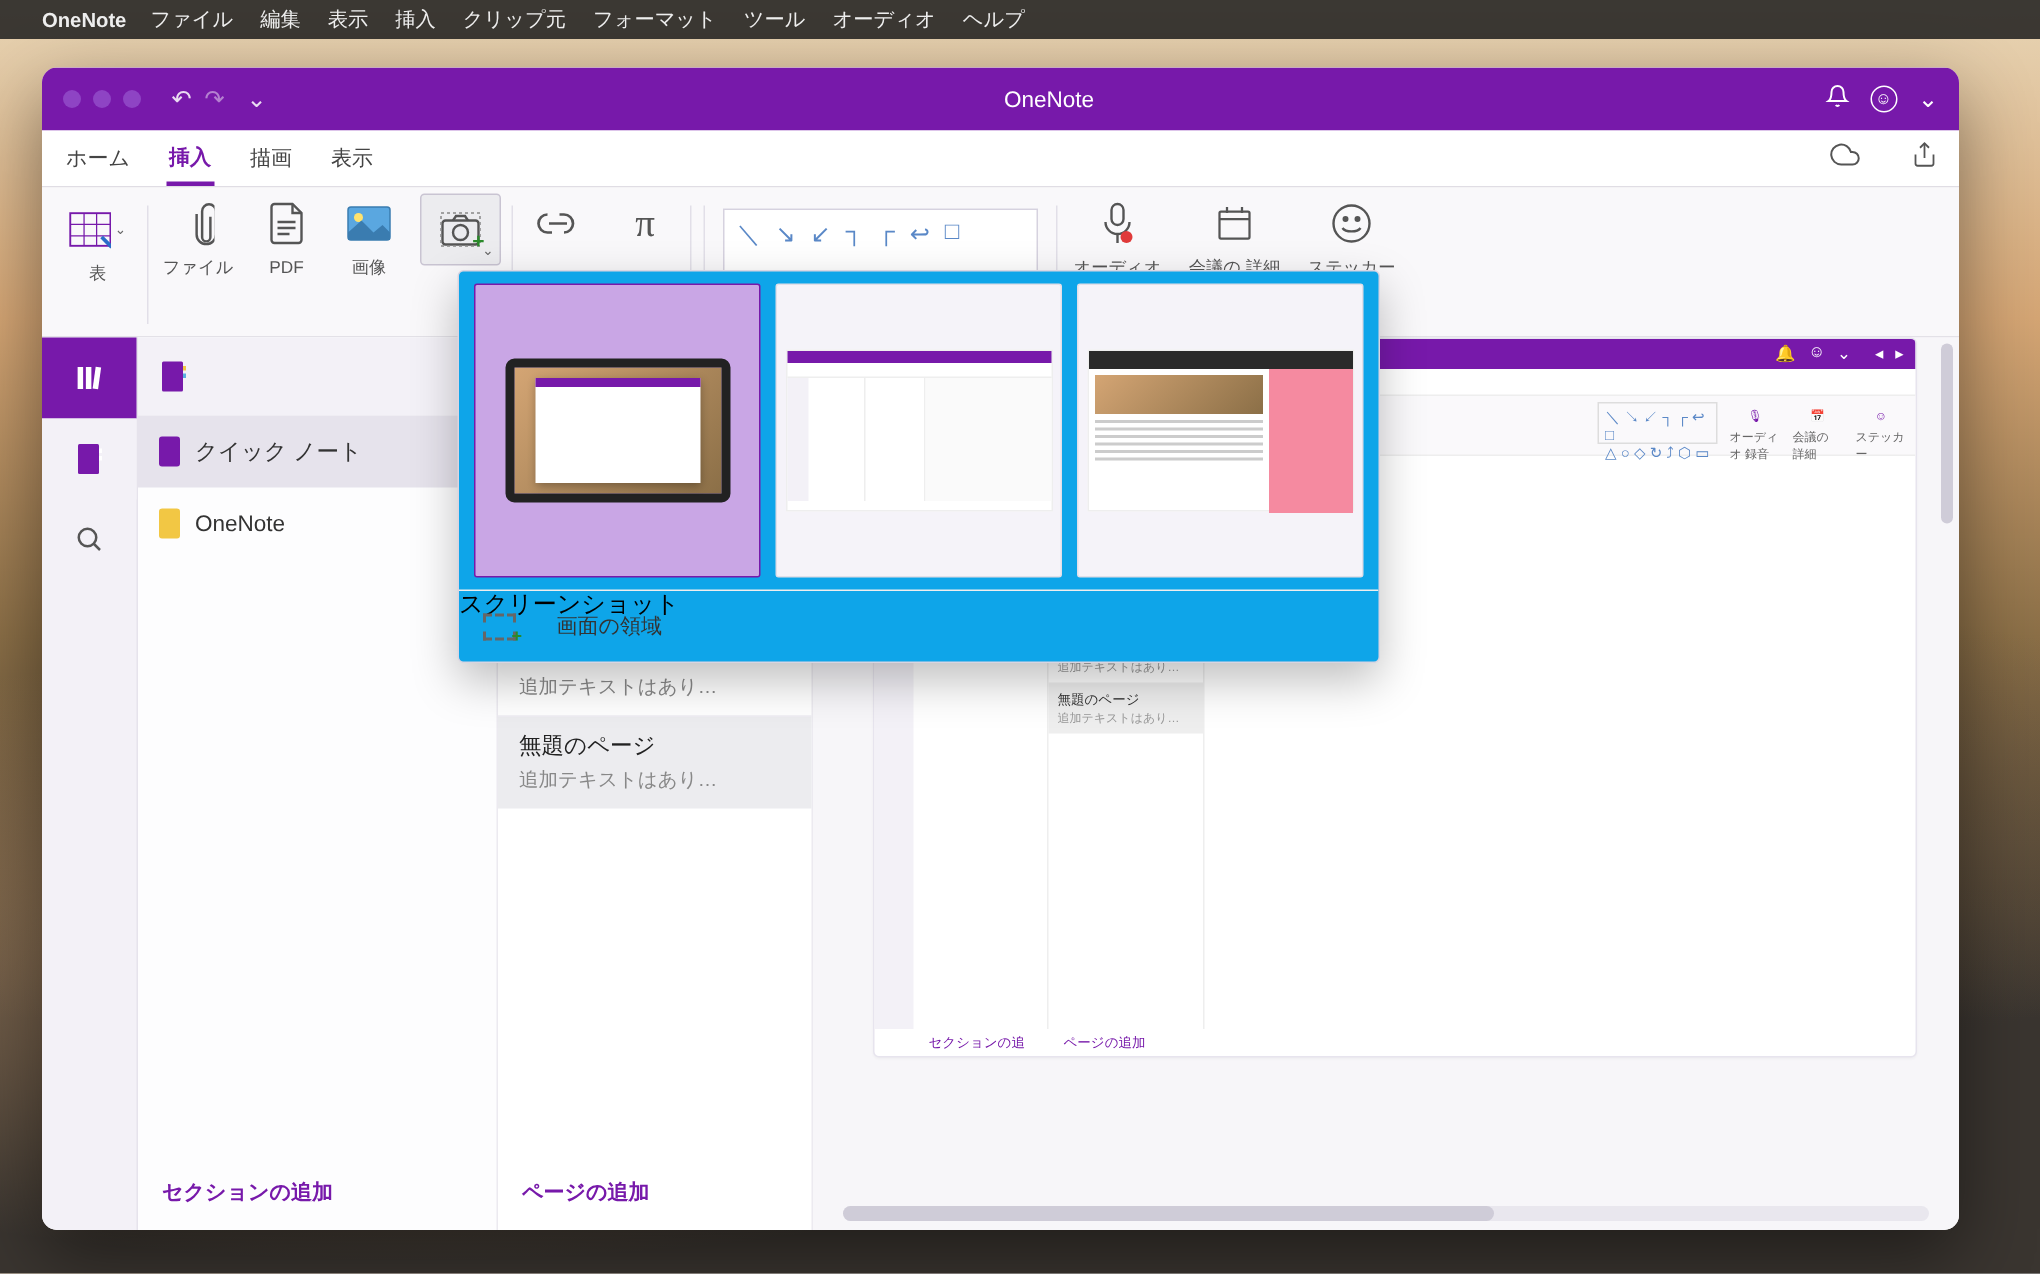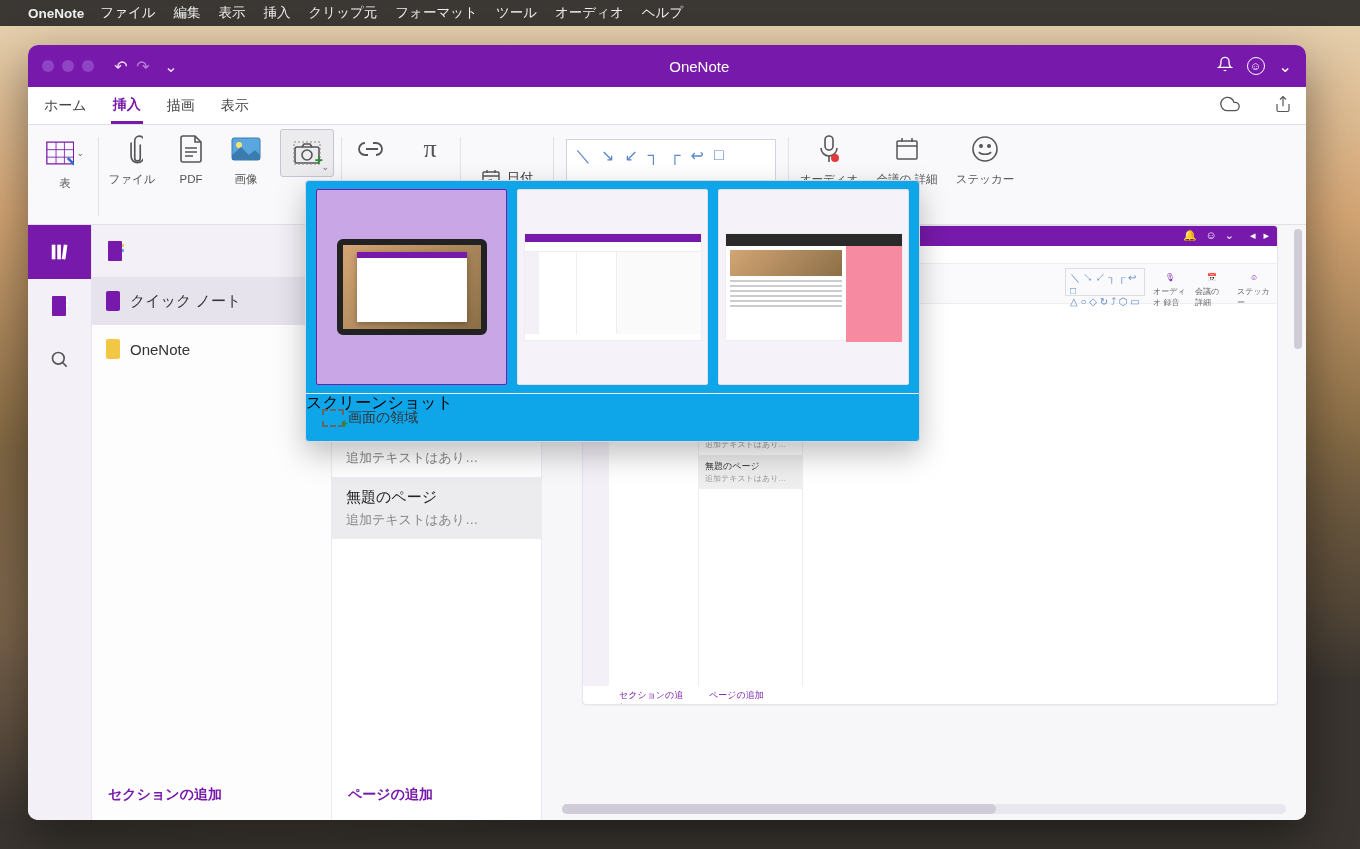--- a/index.html
+++ b/index.html
@@ -173,21 +173,21 @@
   .thumb .mini-onenote .tb .c4{flex:1;background:#fafafa;}
   .thumb .mini-safari{width:178px; height:108px; background:#fff; border:1px solid #eee; font-size:4px;}
   .thumb .mini-safari .sb{height:12px;background:#2a2a2a;}
   .thumb .mini-safari .bd{display:flex; height:96px;}
   .thumb .mini-safari .bd .l{flex:1; padding:4px;}
   .thumb .mini-safari .bd .r{width:56px; background:#f7a;}
   .thumb .mini-safari .line{height:2px; background:#ccc; margin:3px 0;}
   .thumb .mini-safari .hero{height:26px; background:linear-gradient(135deg,#d4a574,#8b6f47); margin-bottom:4px;}
 
   .dd-footer{ position:absolute; bottom:0; left:0; right:0; height:48px;
-              border-top:1px solid #eee; display:flex; align-items:center; gap:4px;
+              border-top:1px solid #eee; display:flex; align-items:center; gap:27px;
               padding:0 16px; font-size:14px; color:#333;}
   .dd-footer .camicon{ width:22px; height:18px; border:2px dashed #666; position:relative;}
   .dd-footer .camicon::after{content:"+"; position:absolute; right:-6px; bottom:-6px;
               color:#2a8a2a; font-weight:700; font-size:12px;}
 </style>
 </head>
 <body>
 
 <div class="menubar">
   <span class="apple"></span>
@@ -316,32 +316,20 @@
               <path d="M21 16a6 6 0 100-12h-3"></path>
               <line x1="11" y1="10" x2="23" y2="10"></line>
             </svg>
           </div>
       </div>
       <div class="rbtn" style="width:52px">
         <div class="ricon" style="font-family:serif; font-size:26px; color:#555">π</div>
       </div>
     </div>
     <div class="rsep"></div>
-    <div class="rgroup" style="justify-content:center">
-      <div class="datebtn">
-        <svg width="20" height="20" viewBox="0 0 20 20" fill="none" stroke="#555" stroke-width="1.4">
-            <rect x="2" y="4" width="16" height="14" rx="1"></rect>
-            <line x1="2" y1="8" x2="18" y2="8"></line>
-            <line x1="6" y1="2" x2="6" y2="5"></line>
-            <line x1="14" y1="2" x2="14" y2="5"></line>
-            <text x="7" y="16" font-size="8" fill="#555" stroke="none">7</text>
-          </svg>
-        <span>日付</span>
-      </div>
-    </div>
     <div class="rsep"></div>
     <div class="rgroup">
       <div class="shapes-box">
         <span>＼</span>
           <span>↘</span>
           <span>↙</span>
           <span>┐</span>
           <span>┌</span>
           <span>↩</span>
           <span>□</span>

